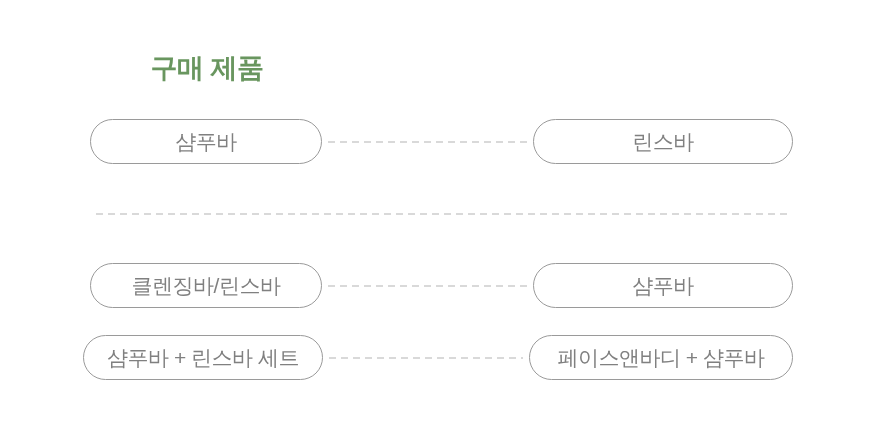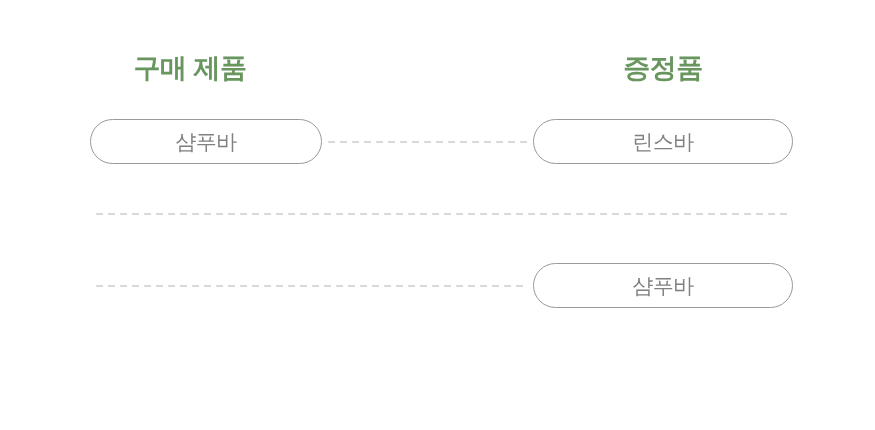--- a/index.html
+++ b/index.html
@@ -24,21 +24,21 @@
   .hdr {
     position: absolute;
     top: 52px;
     text-align: center;
     font-size: 27px;
     font-weight: 700;
     letter-spacing: -0.5px;
     color: var(--header-green);
     line-height: 32px;
   }
-  .hdr-left  { left: 74px;  width: 232px; }
+  .hdr-left  { left: 91px;  width: 232px; }
   .hdr-right { left: 533px; width: 260px; }
   .row {
     position: absolute;
     left: 90px;
     width: 703px;
     height: 45px;
     display: flex;
     align-items: center;
   }
   .row-1 { top: 119px; }
@@ -75,37 +75,48 @@
     );
   }
 </style>
 </head>
 <body>
 
 <div class="canvas">
 
   <div class="hdr hdr-left">구매 제품</div>
 
-  <div class="hdr hdr-right">증정품</div>
 
   <div class="row row-1">
     <div class="pill pill-left">
       <span>샴푸바</span>
     </div>
     <div class="connector"></div>
     <div class="pill pill-right">
       <span>린스바</span>
     </div>
   </div>
 
   <div class="row row-2">
     <div class="connector"></div>
   </div>
 
   <div class="row row-3">
+    <div class="pill pill-left">
+      <span>클렌징바/린스바</span>
+    </div>
     <div class="connector"></div>
     <div class="pill pill-right">
       <span>샴푸바</span>
     </div>
   </div>
 
+  <div class="row row-4">
+    <div class="pill pill-left">
+      <span>샴푸바 + 린스바 세트</span>
+    </div>
+    <div class="connector"></div>
+    <div class="pill pill-right">
+      <span>페이스앤바디 + 샴푸바</span>
+    </div>
+  </div>
 
 </div>
 
 </body></html>

